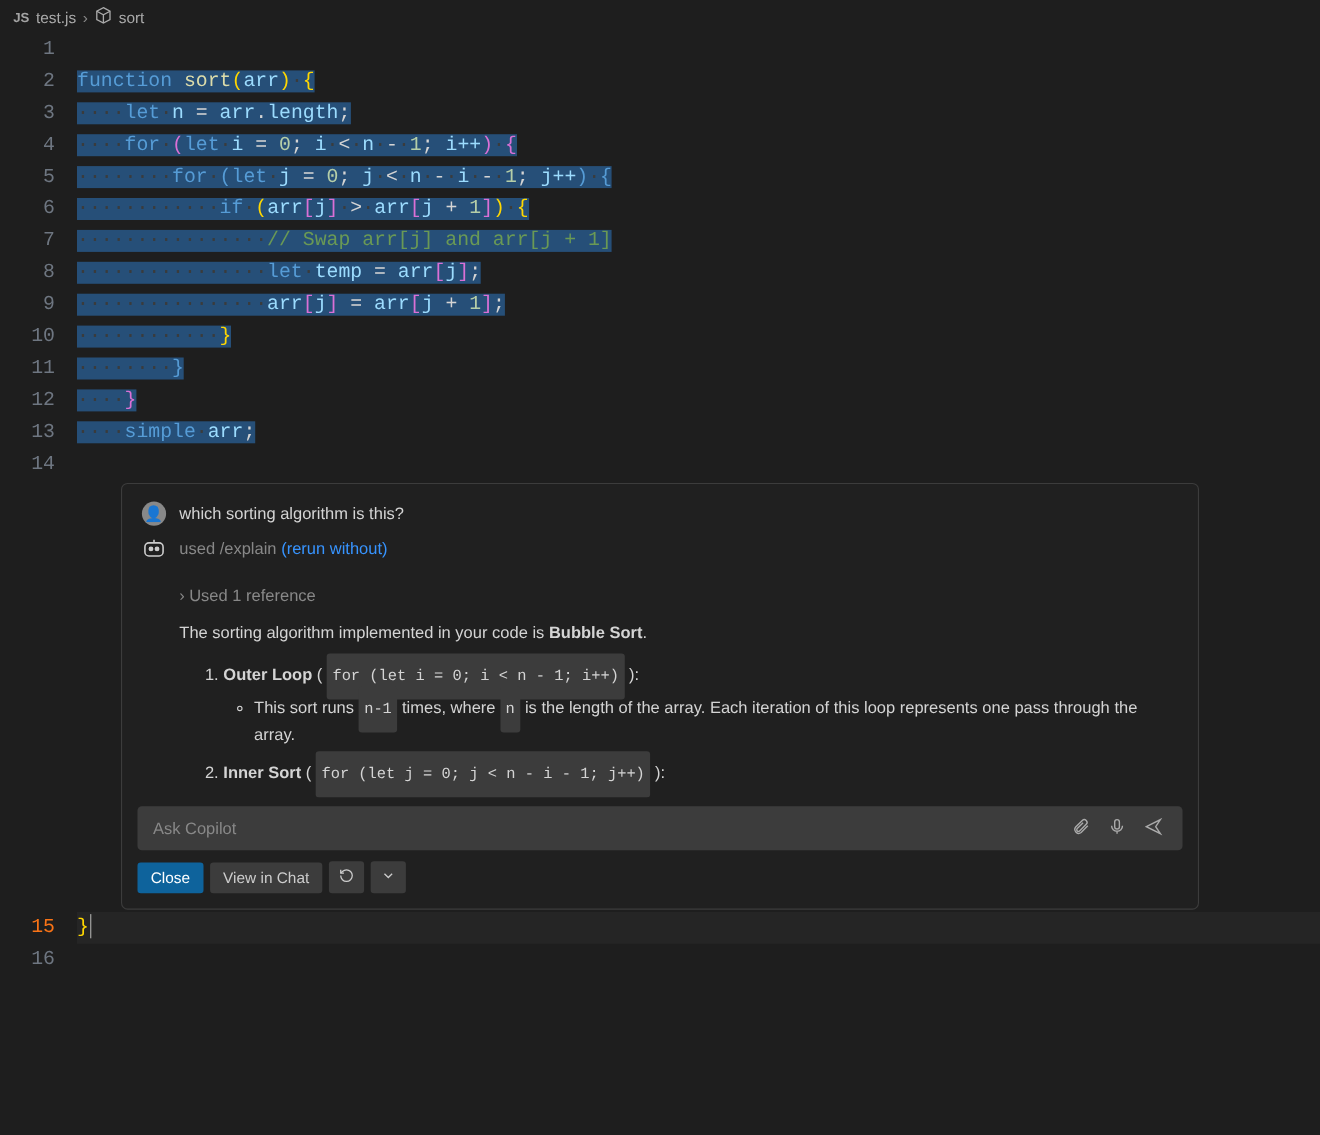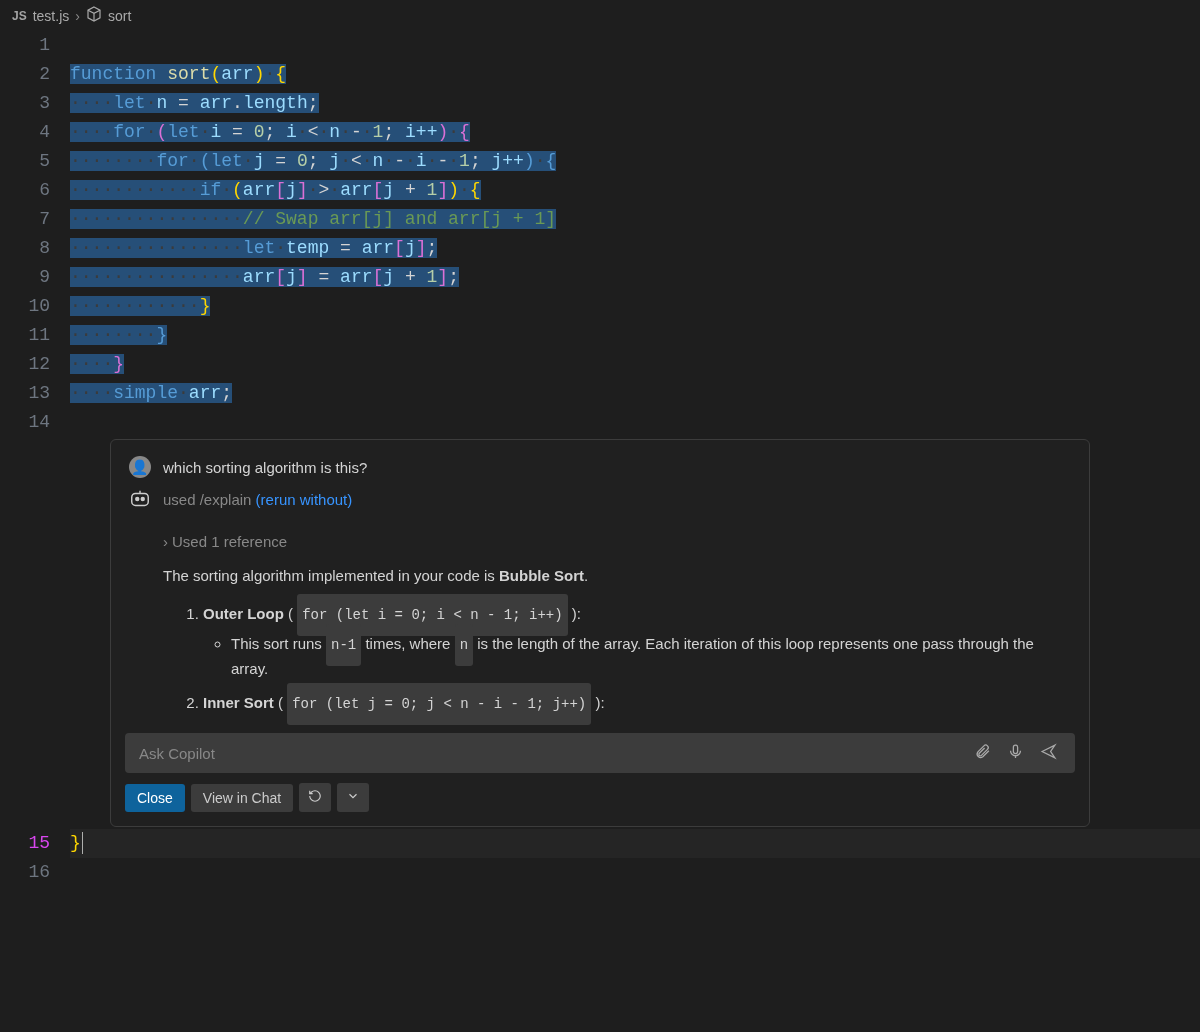--- a/index.html
+++ b/index.html
@@ -276,20 +276,20 @@
         <svg width="14" height="14" viewBox="0 0 24 24" fill="none" stroke="#ccc" stroke-width="2">
             <path d="M6 9l6 6 6-6"></path>
           </svg>
       </button>
     </div>
   </div>
 </div>
 
 <div class="bottom-editor">
   <div class="gutter">
-    <div class="ln" style="color:#d946ef">15</div>
+    <div class="ln" style="color:#f97316">15</div>
     <div class="ln">16</div>
   </div>
   <div class="code-col">
     <div class="code-line cursor-line"><span class="paren">}</span><span class="caret"></span></div>
     <div class="code-line"></div>
   </div>
 </div>
 
 </body></html>

